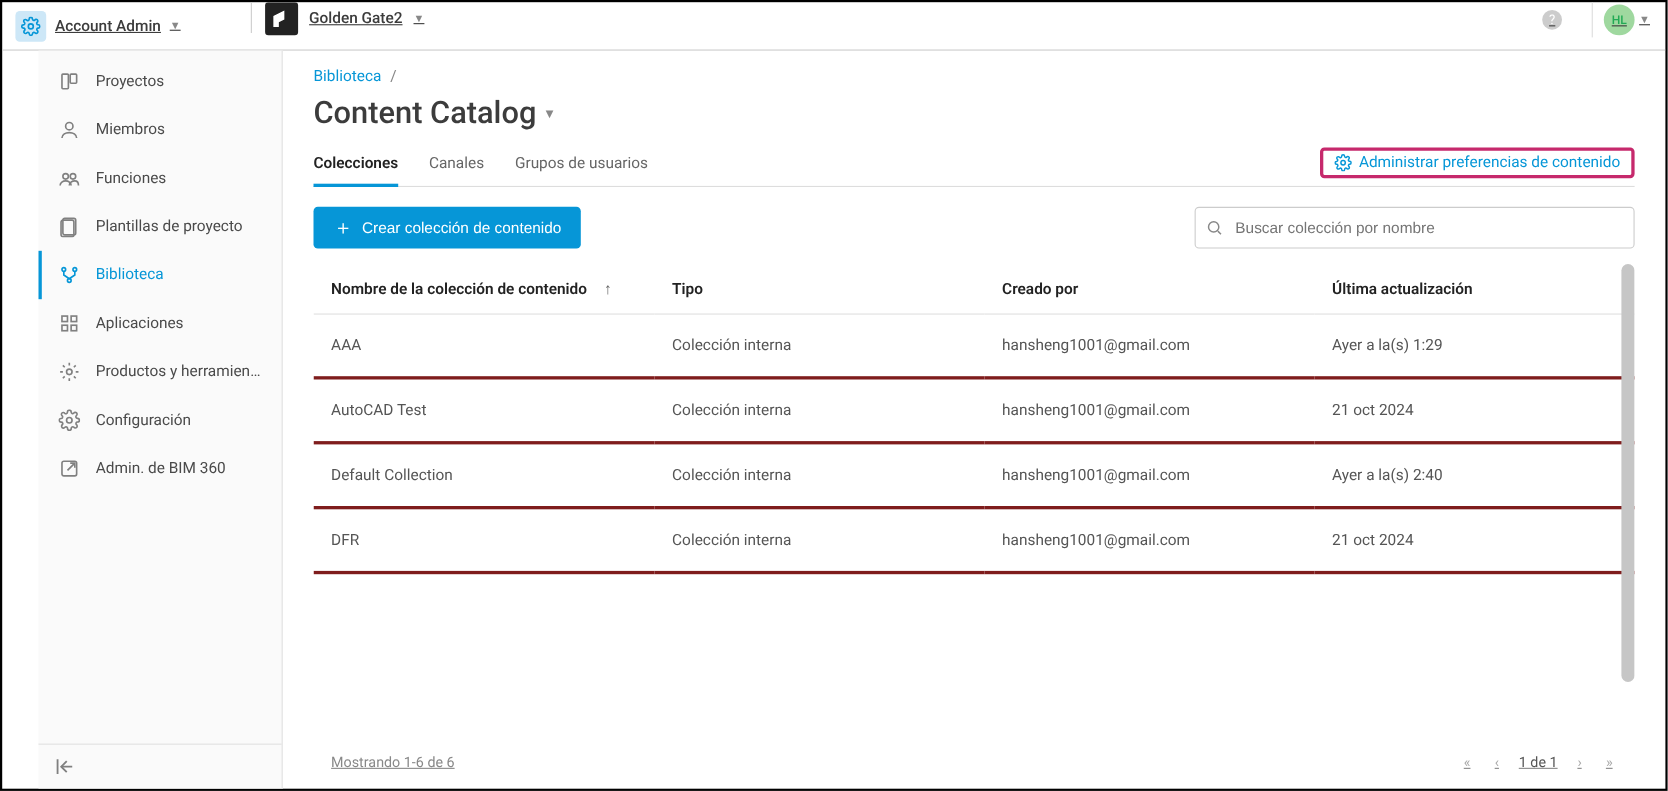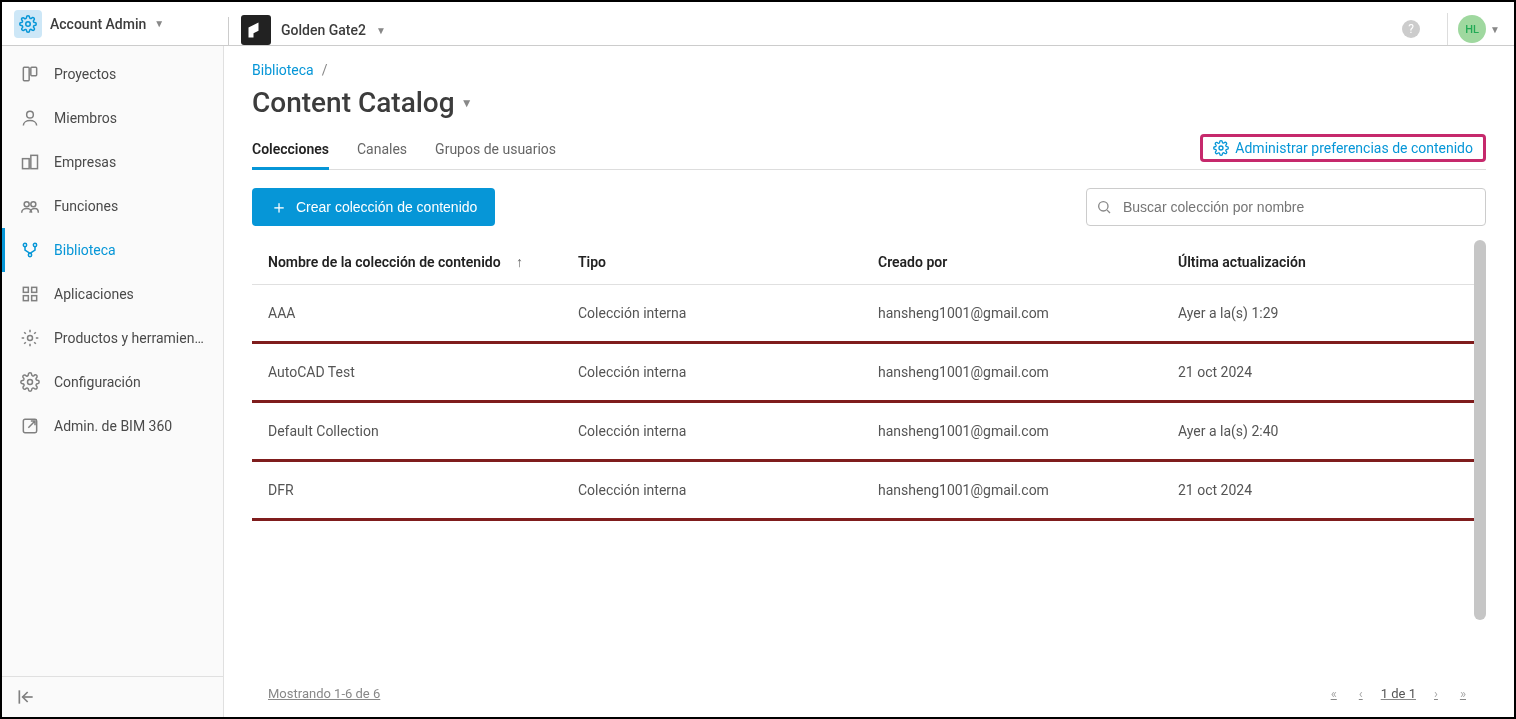--- a/index.html
+++ b/index.html
@@ -1,33 +1,33 @@
 <!DOCTYPE html>
 <html><head>
 <meta charset="utf-8">
 <style>
 * { box-sizing: border-box; margin: 0; padding: 0; }
 body { font-family: -apple-system, BlinkMacSystemFont, "Segoe UI", Roboto, Arial, sans-serif; font-size: 14px; color: #3c3c3c; background: #fff; border: 2px solid #000; width: 1516px; height: 719px; overflow: hidden; }
 .app { display: flex; flex-direction: column; height: 100%; }
 
 
-.topbar { display: flex; align-items: flex-end; height: 44px; border-bottom: 1px solid #ccc; }
+.topbar { display: flex; align-items: flex-start; height: 44px; border-bottom: 1px solid #ccc; text-decoration: underline; }
 .topbar-left { display: flex; align-items: center; gap: 8px; padding: 0 12px; width: 222px; height: 100%; }
 .role-icon { width: 28px; height: 28px; background: #cde7f7; border-radius: 4px; display: flex; align-items: center; justify-content: center; color: #0696d7; }
 .role-label { font-weight: 500; color: #3c3c3c; }
 .divider-v { width: 1px; height: 28px; background: #ccc; margin: 0 4px; }
 .project-sel { display: flex; align-items: center; gap: 10px; padding: 0 8px; cursor: pointer; }
 .logo-square { width: 30px; height: 30px; background: #222; border-radius: 3px; display: flex; align-items: center; justify-content: center; }
 .topbar-right { margin-left: auto; display: flex; align-items: center; gap: 12px; padding-right: 14px; }
 .help-circle { width: 18px; height: 18px; border-radius: 50%; background: #ccc; color: #fff; font-size: 12px; display: flex; align-items: center; justify-content: center; }
 .avatar-wrap { display:flex; align-items:center; gap:4px; cursor:pointer; border-left:1px solid #ddd; padding-left:10px; height:32px;margin-left:15px;}
 .avatar { width: 28px; height: 28px; border-radius: 50%; background: #9fd89f; color: #2a5; font-size: 11px; font-weight: 500; display: flex; align-items: center; justify-content: center; }
 
 
-.body { display: flex; flex: 1; min-height: 0; }
+.body { display: flex; flex: 1; min-height: 0; margin-left: 33px; }
 .sidebar { width: 222px; border-right: 1px solid #e0e0e0; background: #fafafa; display: flex; flex-direction: column; }
 .nav { flex: 1; padding: 6px 0; }
 .nav-item { display: flex; align-items: center; gap: 14px; padding: 0 18px; height: 44px; color: #4a4a4a; cursor: pointer; white-space: nowrap; overflow: hidden; text-overflow: ellipsis; }
 .nav-item.active { color: #0696d7; border-left: 3px solid #0696d7; padding-left: 15px; }
 .nav-icon { width: 20px; height: 20px; display:flex; align-items:center; justify-content:center; flex-shrink:0; color:#808080; }
 .nav-item.active .nav-icon { color:#0696d7; }
 .nav-label { overflow:hidden; text-overflow:ellipsis; }
 .sidebar-footer { border-top: 1px solid #e0e0e0; padding: 10px 14px; }
 .collapse-btn { color:#808080; cursor:pointer; }
 
@@ -120,36 +120,36 @@
               <svg width="20" height="20" viewBox="0 0 24 24" fill="none" stroke="currentColor" stroke-width="1.8">
                 <circle cx="12" cy="8" r="4"></circle>
                 <path d="M4 21c0-4 4-6 8-6s8 2 8 6"></path>
               </svg>
             </span>
             <span class="nav-label">Miembros</span>
           </div>
           <div class="nav-item">
             <span class="nav-icon">
               <svg width="20" height="20" viewBox="0 0 24 24" fill="none" stroke="currentColor" stroke-width="1.8">
-                <rect x="3" y="8" width="8" height="12"></rect>
-                <rect x="13" y="4" width="8" height="16"></rect>
-              </svg>
-            </span>
-            <span class="nav-label">Empresas</span>
-          </div>
-          <div class="nav-item">
-            <span class="nav-icon">
-              <svg width="20" height="20" viewBox="0 0 24 24" fill="none" stroke="currentColor" stroke-width="1.8">
                 <circle cx="8" cy="10" r="3"></circle>
                 <circle cx="16" cy="10" r="3"></circle>
                 <path d="M2 20c0-3 3-5 6-5s6 2 6 5"></path>
                 <path d="M12 20c0-3 3-5 6-5s4 2 4 5"></path>
               </svg>
             </span>
             <span class="nav-label">Funciones</span>
+          </div>
+          <div class="nav-item">
+            <span class="nav-icon">
+              <svg width="20" height="20" viewBox="0 0 24 24" fill="none" stroke="currentColor" stroke-width="1.8">
+                <rect x="5" y="3" width="14" height="18" rx="2"></rect>
+                <rect x="3" y="5" width="14" height="18" rx="2" fill="none"></rect>
+              </svg>
+            </span>
+            <span class="nav-label">Plantillas de proyecto</span>
           </div>
           <div class="nav-item active">
             <span class="nav-icon">
               <svg width="20" height="20" viewBox="0 0 24 24" fill="none" stroke="currentColor" stroke-width="1.8">
                 <circle cx="6" cy="6" r="2"></circle>
                 <circle cx="18" cy="6" r="2"></circle>
                 <circle cx="12" cy="18" r="2"></circle>
                 <path d="M6 8v4l6 4 6-4V8"></path>
               </svg>
             </span>

